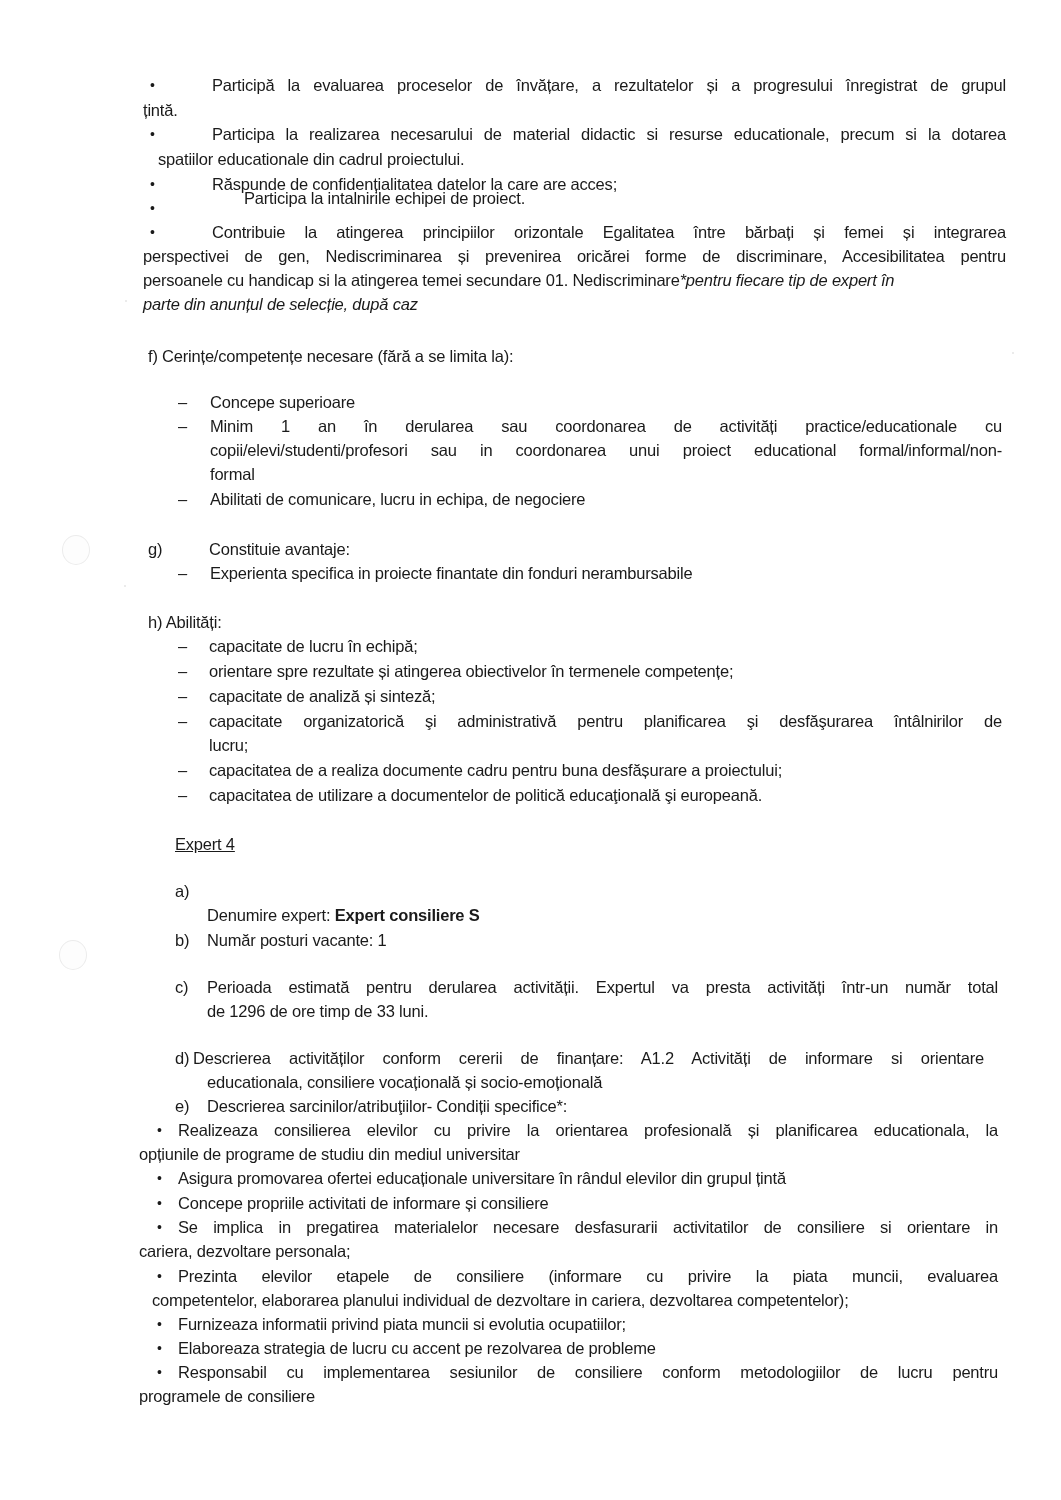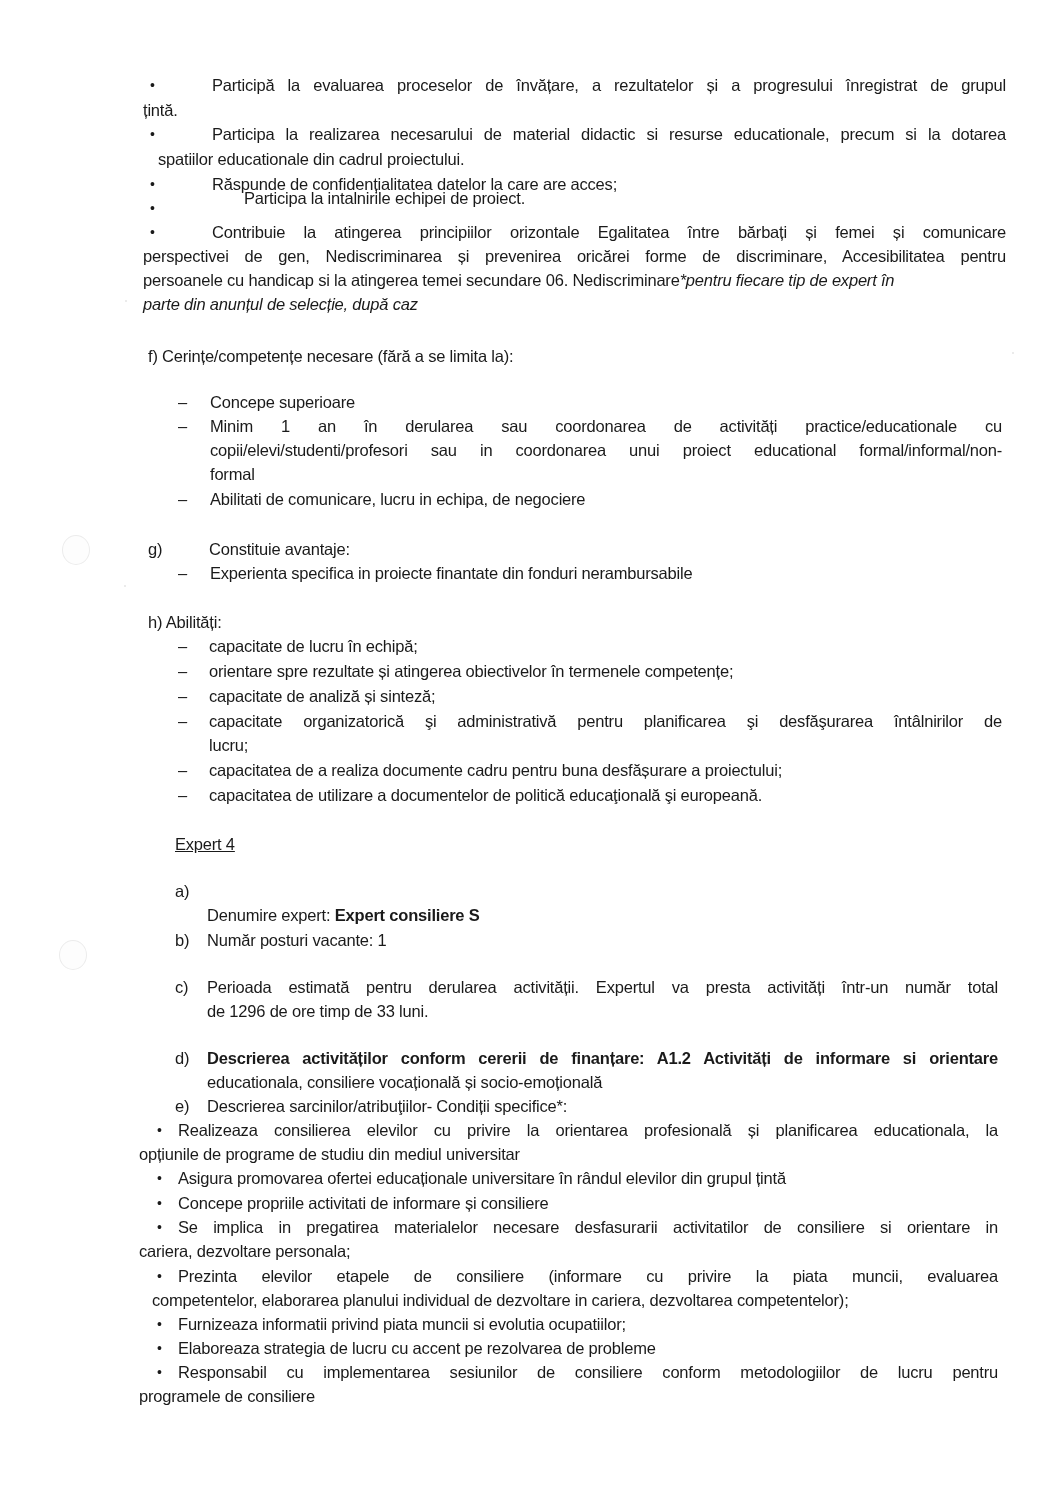--- a/index.html
+++ b/index.html
@@ -39,24 +39,24 @@
   <div class="just" style="left:212px; top:124px; width:794px;">Participa la realizarea necesarului de material didactic si resurse educationale, precum si la dotarea</div>
   <div class="line" style="left:158px; top:149px;">spatiilor educationale din cadrul proiectului.</div>
 
   <span class="bullet" style="left:150px; top:174px;">•</span>
   <div class="line" style="left:212px; top:174px;">Răspunde de confidențialitatea datelor la care are acces;</div>
 
   <span class="bullet" style="left:150px; top:198px;">•</span>
   <div class="line" style="left:212px; top:188px;margin-left:32px;">Participa la intalnirile echipei de proiect.</div>
 
   <span class="bullet" style="left:150px; top:222px;">•</span>
-  <div class="just" style="left:212px; top:222px; width:794px;">Contribuie la atingerea principiilor orizontale Egalitatea între bărbați și femei și comunicare</div>
+  <div class="just" style="left:212px; top:222px; width:794px;">Contribuie la atingerea principiilor orizontale Egalitatea între bărbați și femei și integrarea</div>
   <div class="just" style="left:143px; top:246px; width:863px;">perspectivei de gen, Nediscriminarea și prevenirea oricărei forme de discriminare, Accesibilitatea pentru</div>
   <div class="line" style="left:143px; top:270px; width:863px;">
-    <span>persoanele cu handicap si la atingerea temei secundare 06. Nediscriminare</span><i>*pentru fiecare tip de expert în</i>
+    <span>persoanele cu handicap si la atingerea temei secundare 01. Nediscriminare</span><i>*pentru fiecare tip de expert în</i>
   </div>
   <div class="line" style="left:143px; top:294px;"><i>parte din anunțul de selecție, după caz</i></div>
 </div>
 
 <div>
   <div class="line" style="left:148px; top:346px;text-align:right;">f)  Cerințe/competențe necesare (fără a se limita la):</div>
 
   <span class="dash" style="left:178px; top:392px;">–</span>
   <div class="line" style="left:210px; top:392px;">Concepe superioare</div>
 
@@ -108,21 +108,21 @@
   </div>
 
   <div class="line" style="left:175px; top:930px;">b)</div>
   <div class="line" style="left:207px; top:930px;">Număr posturi vacante: 1</div>
 
   <div class="line" style="left:175px; top:977px;">c)</div>
   <div class="just" style="left:207px; top:977px; width:791px;">Perioada estimată pentru derularea activității. Expertul va presta activități într-un număr total</div>
   <div class="line" style="left:207px; top:1001px;">de  1296 de ore timp de 33 luni.</div>
 
   <div class="line" style="left:175px; top:1048px;">d)</div>
-  <div class="just" style="left:207px; top:1048px; width:791px;font-weight:bold;">Descrierea activităților conform cererii de finanțare: A1.2 Activități de informare si orientare</div>
+  <div class="just" style="left:193px; top:1048px; width:791px;">Descrierea activităților conform cererii de finanțare: A1.2 Activități de informare si orientare</div>
   <div class="line" style="left:207px; top:1072px;">educationala, consiliere vocațională și socio-emoțională</div>
 
   <div class="line" style="left:175px; top:1096px;">e)</div>
   <div class="line" style="left:207px; top:1096px;">Descrierea  sarcinilor/atribuţiilor- Condiții specifice*:</div>
 
   <span class="bullet" style="left:157px; top:1120px;">•</span>
   <div class="just" style="left:178px; top:1120px; width:820px;">Realizeaza consilierea elevilor cu privire la orientarea profesională și planificarea educationala, la</div>
   <div class="line" style="left:139px; top:1144px;">opțiunile de programe de studiu din mediul universitar</div>
 
   <span class="bullet" style="left:157px; top:1168px;">•</span>

